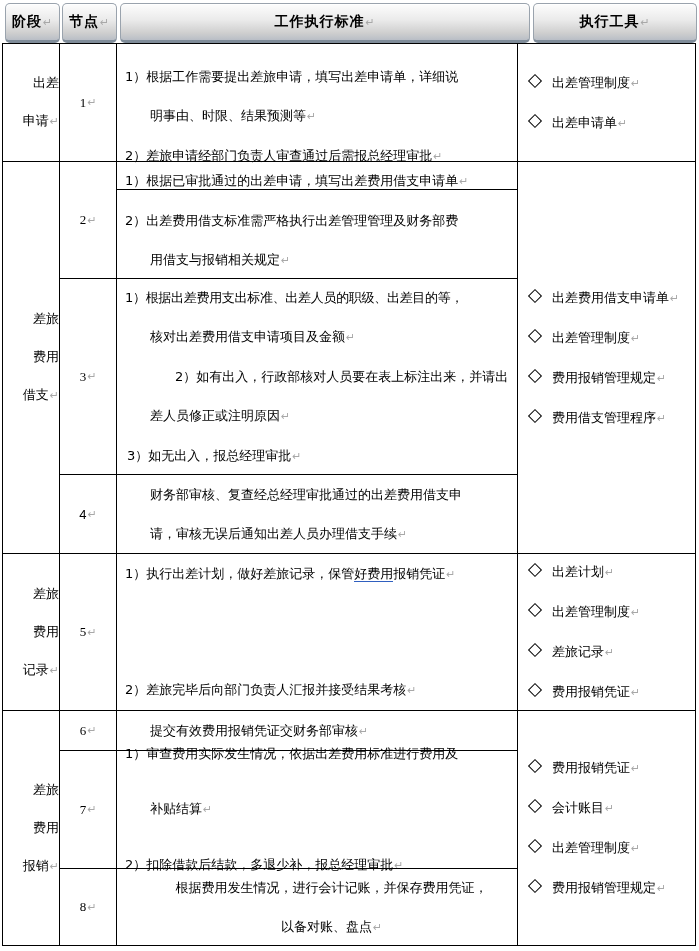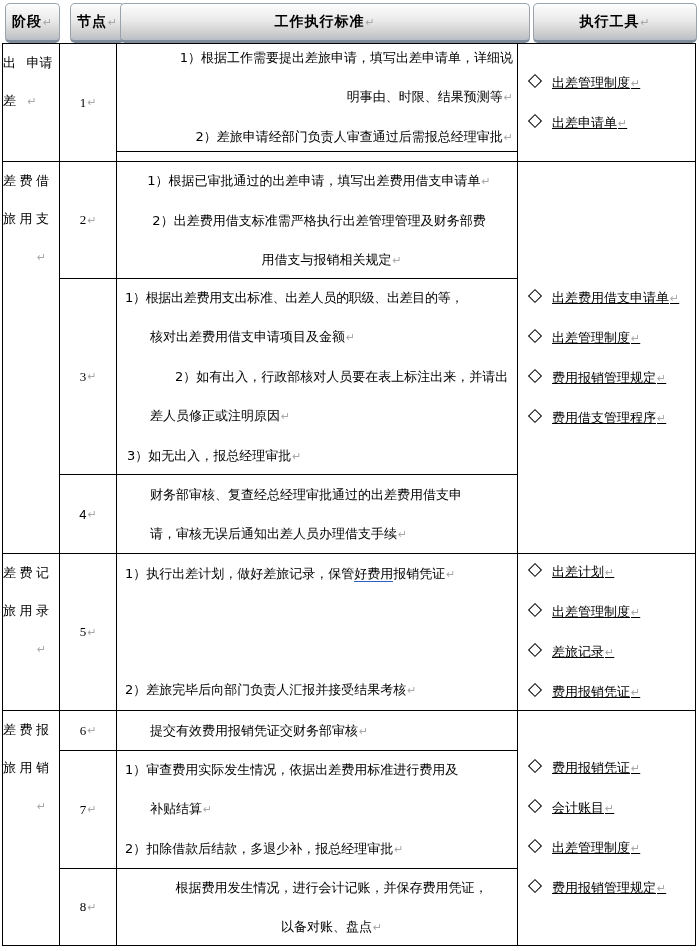--- a/index.html
+++ b/index.html
@@ -8,46 +8,46 @@
   .tbl { position: absolute; left: 2px; top: 3px; }
   .hdr { position: absolute; top: 0; height: 40px; box-sizing: border-box;
          border-radius: 5px;
          background: linear-gradient(to bottom, #fdfdfd 0%, #eaeaea 45%, #cfcfcf 80%, #b9bec6 100%);
          border: 1px solid #9aa3ad; border-bottom: 3px solid #7f8c99;
          box-shadow: inset 0 1px 0 #ffffff;
          display: flex; align-items: center; justify-content: center;
          font-weight: bold; font-size: 14px; letter-spacing: 1px; }
   .mark { color: #a8a8a8; font-weight: normal; font-size: 11px; margin-left: 1px; }
   .cell { position: absolute; box-sizing: border-box; border: 1px solid #000; }
-  .stage { display: flex; flex-direction: row; align-items: flex-start; justify-content: center;
+  .stage { display: flex; flex-direction: column; align-items: flex-end; justify-content: center;
            font-size: 13px; line-height: 38px; }
   .node { display: flex; align-items: center; justify-content: center;
           font-family: "Liberation Serif", serif; font-size: 13px; }
   .std { font-size: 13px; line-height: 39px; padding-left: 8px; padding-right: 4px;
          display: flex; flex-direction: column; justify-content: center; }
   .std .l { white-space: nowrap; }
   .std .ind { padding-left: 25px; }
   .std .ind2 { padding-left: 25px; }
   .tools { font-size: 13px; line-height: 39px; padding-left: 10px;
            display: flex; flex-direction: column; justify-content: center; }
-  .tools .t { white-space: nowrap; text-decoration: underline; }
+  .tools .t { white-space: nowrap; }
   .dia { display: inline-block; width: 8px; height: 8px; border: 1.3px solid #000;
          transform: rotate(45deg); margin-right: 12px; margin-left: 2px; position: relative; top: -1px; }
   .ul { border-bottom: 1.5px solid #2f5fbf; }
 </style>
 </head>
 <body>
 
 <div class="tbl">
 
   <div class="hdr" style="left:3px;width:55px;">
     <span>阶段</span>
       <span class="mark">↵</span>
   </div>
-  <div class="hdr" style="left:68px;width:55px;">
+  <div class="hdr" style="left:60px;width:55px;">
     <span>节点</span>
       <span class="mark">↵</span>
   </div>
   <div class="hdr" style="left:118px;width:410px;">
     <span>工作执行标准</span>
       <span class="mark">↵</span>
   </div>
   <div class="hdr" style="left:531px;width:164px;">
     <span>执行工具</span>
       <span class="mark">↵</span>
@@ -55,21 +55,21 @@
   <div style="position:absolute;left:0;top:40px;width:694px;height:0;border-top:1px solid #000;"></div>
 
   <div class="cell stage" style="left:0;top:40px;width:58px;height:119px;">
     <span>出差</span>
     <span><span>申请</span><span class="mark">↵</span></span>
   </div>
   <div class="cell node" style="left:57px;top:40px;width:58px;height:119px;">
     <span>1</span>
       <span class="mark">↵</span>
   </div>
-  <div class="cell std" style="left:114px;top:40px;width:402px;height:109px;align-items:flex-end;">
+  <div class="cell std" style="left:114px;top:40px;width:402px;height:147px;">
     <div class="l">1）根据工作需要提出差旅申请，填写出差申请单，详细说</div>
     <div class="l ind"><span>明事由、时限、结果预测等</span><span class="mark">↵</span></div>
     <div class="l"><span>2）差旅申请经部门负责人审查通过后需报总经理审批</span><span class="mark">↵</span></div>
   </div>
   <div class="cell tools" style="left:515px;top:40px;width:179px;height:119px;">
     <div class="t"><span class="dia"></span><span>出差管理制度</span><span class="mark">↵</span></div>
     <div class="t"><span class="dia"></span><span>出差申请单</span><span class="mark">↵</span></div>
   </div>
 
   <div class="cell stage" style="left:0;top:158px;width:58px;height:393px;">
@@ -81,21 +81,21 @@
     <div class="t"><span class="dia"></span><span>出差费用借支申请单</span><span class="mark">↵</span></div>
     <div class="t"><span class="dia"></span><span>出差管理制度</span><span class="mark">↵</span></div>
     <div class="t"><span class="dia"></span><span>费用报销管理规定</span><span class="mark">↵</span></div>
     <div class="t"><span class="dia"></span><span>费用借支管理程序</span><span class="mark">↵</span></div>
   </div>
 
   <div class="cell node" style="left:57px;top:158px;width:58px;height:118px;">
     <span>2</span>
       <span class="mark">↵</span>
   </div>
-  <div class="cell std" style="left:114px;top:158px;width:402px;height:118px;align-items:center;">
+  <div class="cell std" style="left:114px;top:158px;width:402px;height:118px;">
     <div class="l"><span>1）根据已审批通过的出差申请，填写出差费用借支申请单</span><span class="mark">↵</span></div>
     <div class="l">2）出差费用借支标准需严格执行出差管理管理及财务部费</div>
     <div class="l ind"><span>用借支与报销相关规定</span><span class="mark">↵</span></div>
   </div>
 
   <div class="cell node" style="left:57px;top:275px;width:58px;height:197px;">
     <span>3</span>
       <span class="mark">↵</span>
   </div>
   <div class="cell std" style="left:114px;top:275px;width:402px;height:197px;">
@@ -152,21 +152,21 @@
       <span class="mark">↵</span>
   </div>
   <div class="cell std" style="left:114px;top:707px;width:402px;height:41px;">
     <div class="l ind"><span>提交有效费用报销凭证交财务部审核</span><span class="mark">↵</span></div>
   </div>
 
   <div class="cell node" style="left:57px;top:747px;width:58px;height:119px;">
     <span>7</span>
       <span class="mark">↵</span>
   </div>
-  <div class="cell std" style="left:114px;top:747px;width:402px;height:119px;">
+  <div class="cell std" style="left:114px;top:747px;width:402px;height:119px;gap:16px;">
     <div class="l">1）审查费用实际发生情况，依据出差费用标准进行费用及</div>
     <div class="l ind"><span>补贴结算</span><span class="mark">↵</span></div>
     <div class="l"><span>2）扣除借款后结款，多退少补，报总经理审批</span><span class="mark">↵</span></div>
   </div>
 
   <div class="cell node" style="left:57px;top:865px;width:58px;height:78px;">
     <span>8</span>
       <span class="mark">↵</span>
   </div>
   <div class="cell std" style="left:114px;top:865px;width:402px;height:78px;text-align:center;">

